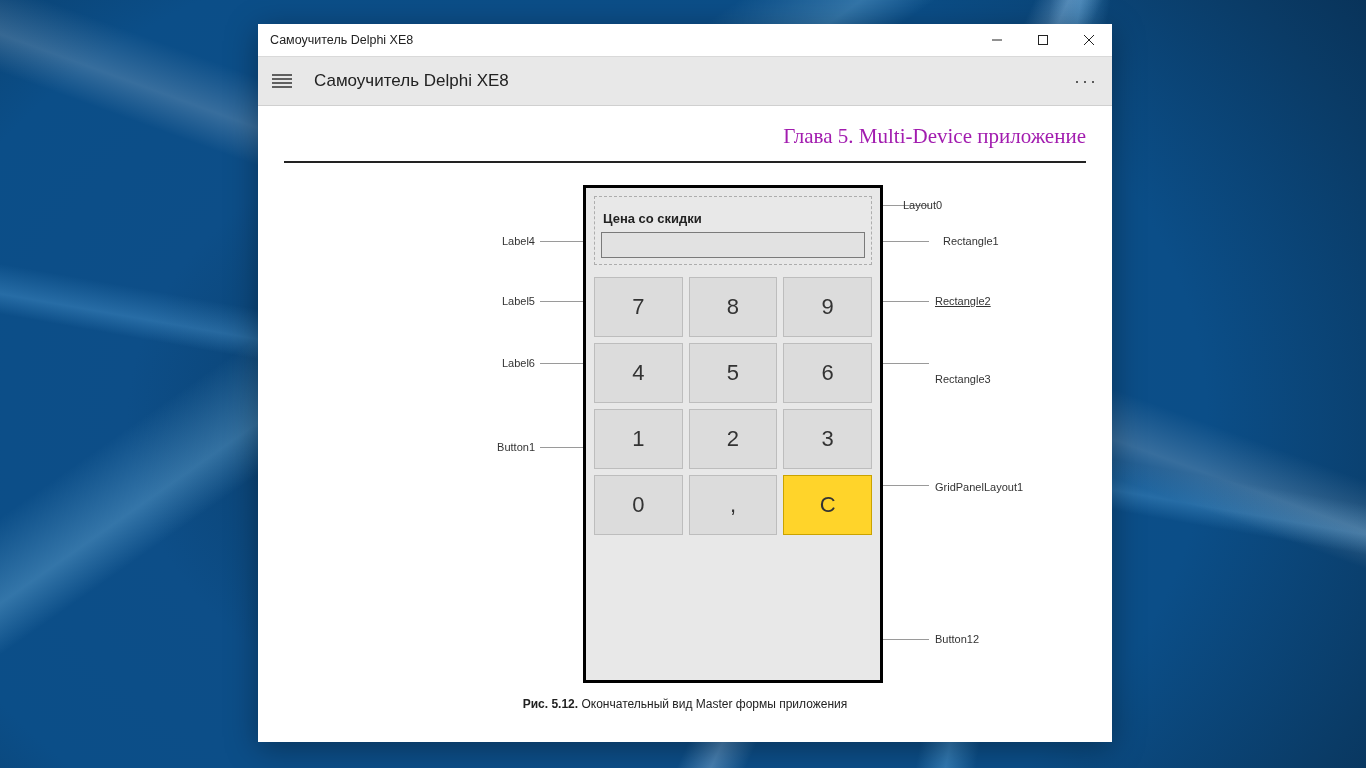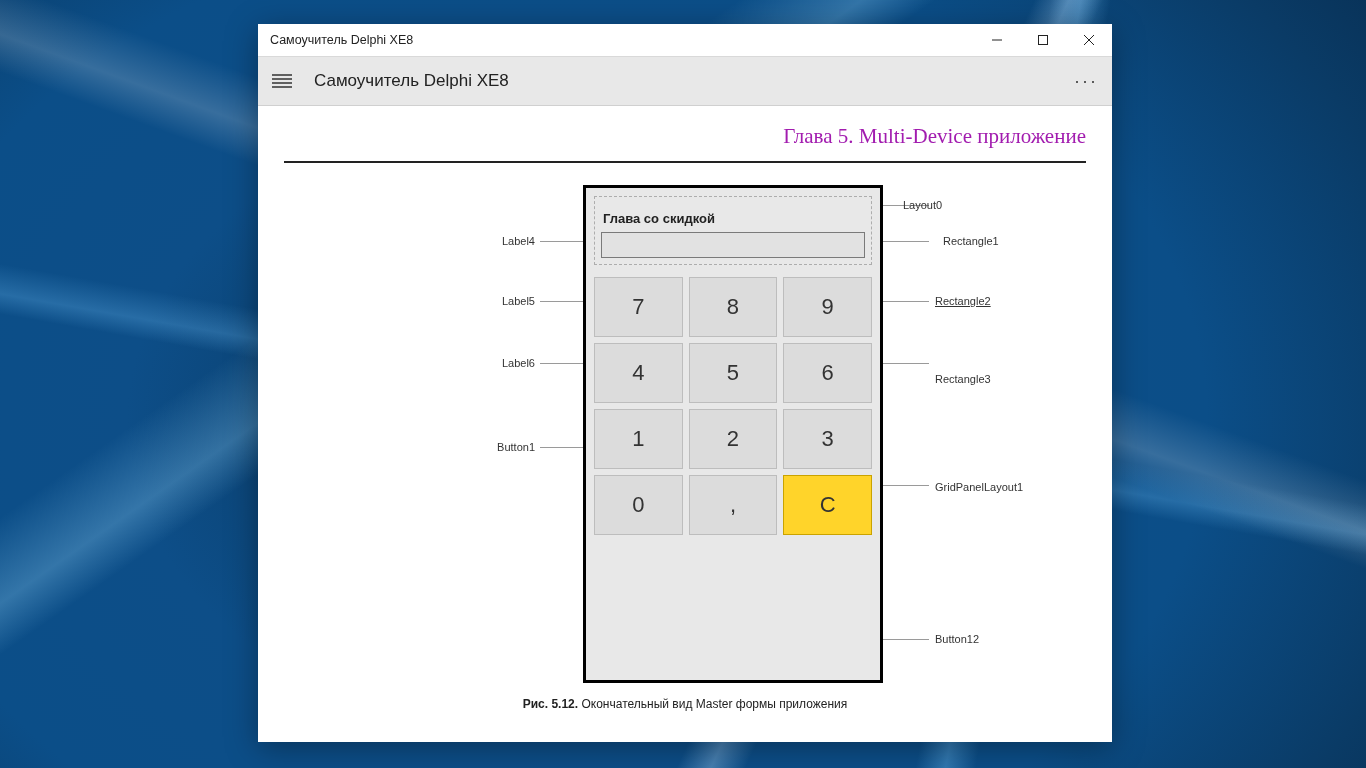--- a/index.html
+++ b/index.html
@@ -223,21 +223,21 @@
         <div class="callout" style="left:548px; top:14px;">Layout0</div>
         <div class="callout" style="left:588px; top:50px;">Rectangle1</div>
         <div class="callout" style="left:580px; top:110px;text-decoration:underline;">Rectangle2</div>
         <div class="callout" style="left:580px; top:188px;">Rectangle3</div>
         <div class="callout" style="left:580px; top:296px;">GridPanelLayout1</div>
         <div class="callout" style="left:580px; top:448px;">Button12</div>
 
         <div class="phone">
           <div class="layout-top">
             <div class="field-group">
-              <div class="field-label">Глава со скидкой</div>
+              <div class="field-label">Цена со скидки</div>
               <div class="rect"></div>
             </div>
           </div>
 
           <div class="grid-panel">
             <div class="kbtn">7</div>
             <div class="kbtn">8</div>
             <div class="kbtn">9</div>
             <div class="kbtn">4</div>
             <div class="kbtn">5</div>

